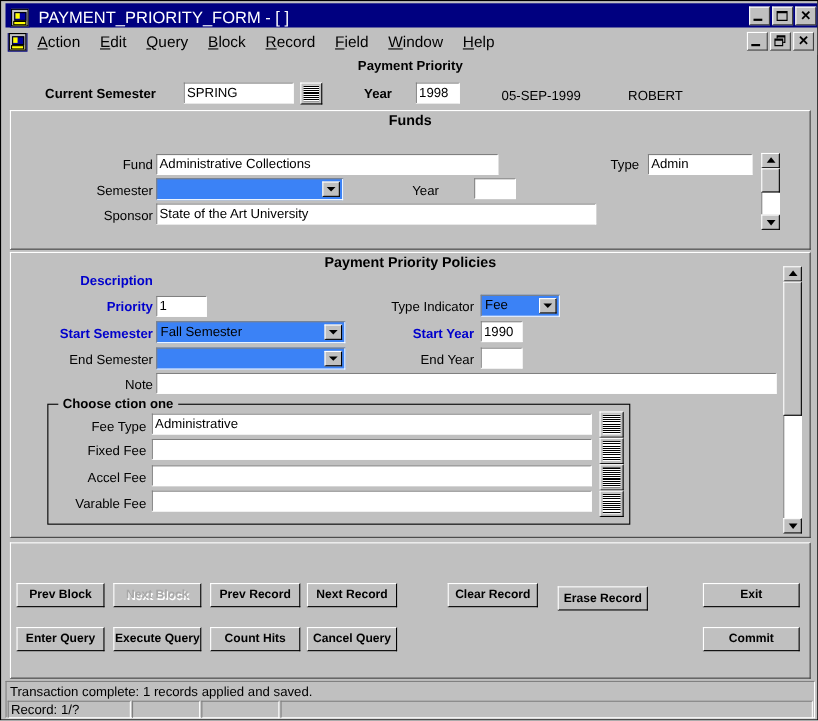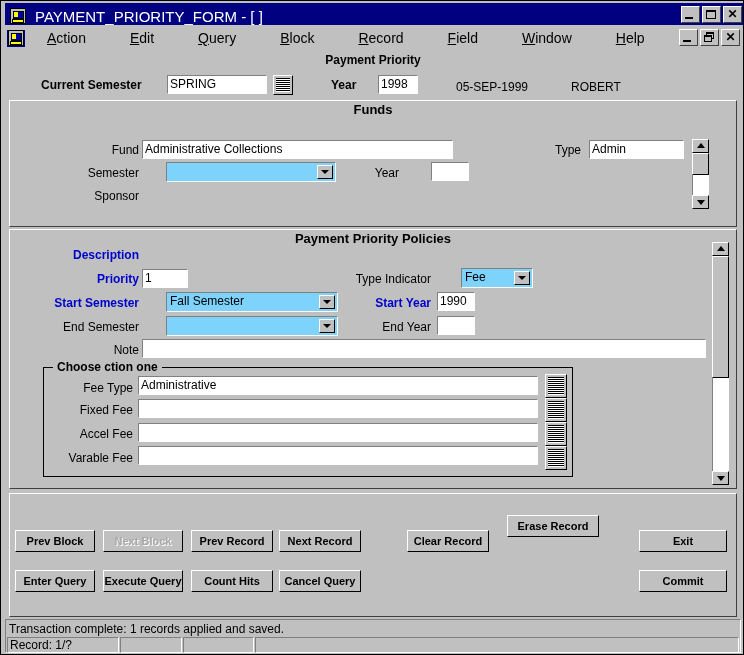--- a/index.html
+++ b/index.html
@@ -149,21 +149,21 @@
     align-items: center;
   }
   .menu-icon {
     position: relative;
     width: 18px; height: 17px;
     margin-left: 4px;
     flex: 0 0 auto;
   }
   .menu-item {
     font-size: 14px;
-    padding: 1px 22px;
+    padding: 1px 9px;
     color: #000000;
     white-space: nowrap;
     font-family: "Liberation Sans", sans-serif;
   }
   .menu-item u { text-decoration: underline; }
   .mdi-btns {
     position: absolute;
     right: 3px; top: 3px;
     display: flex;
     gap: 2px;
@@ -229,27 +229,26 @@
     left: 2px; top: 2px; right: 2px; bottom: 2px;
     background: repeating-linear-gradient(
       to bottom,
       #000000 0px, #000000 1px,
       #ffffff 1px, #ffffff 2px);
   }
 
   
   .combo {
     position: absolute;
-    background: #7dd3fc;
+    background: #3b82f6;
     border-top: 1px solid #808080;
     border-left: 1px solid #808080;
     border-right: 1px solid #ffffff;
     border-bottom: 1px solid #ffffff;
     box-sizing: border-box;
-    margin-left: 24px;
   }
   .combo .val {
     position: absolute;
     left: 3px; top: 1px;
     font-size: 12px;
     line-height: 15px;
     color: #000;
     white-space: nowrap;
   }
   .combo .arrow {
@@ -491,20 +490,21 @@
   <div class="lbl r" style="left:40px; top:165px; width:98px;">Semester</div>
   <div class="combo" style="left:141px; top:161px; width:170px; height:20px;">
     <div class="val"></div>
     <div class="arrow"></div>
   </div>
 
   <div class="lbl r" style="left:330px; top:165px; width:68px;">Year</div>
   <div class="fld" style="left:430px; top:161px; width:38px; height:19px;"></div>
 
   <div class="lbl r" style="left:40px; top:188px; width:98px;">Sponsor</div>
+  <div class="fld" style="left:141px; top:184px; width:400px; height:19px;">State of the Art University</div>
 
   <div class="lbl r" style="left:500px; top:142px; width:80px;">Type</div>
   <div class="fld" style="left:588px; top:139px; width:95px; height:19px;">Admin</div>
 
   <div class="vsb" style="left:691px; top:138px; width:17px; height:70px;">
     <div class="trough"></div>
     <div class="sb-btn up" style="top:0; height:14px;"></div>
     <div class="sb-thumb" style="top:14px; height:22px;"></div>
     <div class="sb-btn down" style="bottom:0; height:14px;"></div>
   </div>
@@ -578,21 +578,21 @@
     <div class="sb-btn down" style="bottom:0; height:14px;"></div>
   </div>
 
   <div class="panel" style="left:8px; top:492px; width:728px; height:124px;"></div>
 
   <div class="btn" style="left:14px; top:529px; width:80px; height:22px;">Prev Block</div>
   <div class="btn disabled" style="left:102px; top:529px; width:80px; height:22px;">Next Block</div>
   <div class="btn" style="left:190px; top:529px; width:82px; height:22px;">Prev Record</div>
   <div class="btn" style="left:278px; top:529px; width:82px; height:22px;">Next Record</div>
   <div class="btn" style="left:406px; top:529px; width:82px; height:22px;">Clear Record</div>
-  <div class="btn" style="left:506px; top:514px; width:92px; height:22px;">Erase Record</div>
+  <div class="btn" style="left:506px; top:532px; width:82px; height:22px;">Erase Record</div>
   <div class="btn" style="left:638px; top:529px; width:88px; height:22px;">Exit</div>
 
   <div class="btn" style="left:14px; top:569px; width:80px; height:22px;">Enter Query</div>
   <div class="btn" style="left:102px; top:569px; width:80px; height:22px;">Execute Query</div>
   <div class="btn" style="left:190px; top:569px; width:82px; height:22px;">Count Hits</div>
   <div class="btn" style="left:278px; top:569px; width:82px; height:22px;">Cancel Query</div>
   <div class="btn" style="left:638px; top:569px; width:88px; height:22px;">Commit</div>
 
   <div class="statusbar" style="top:618px; height:34px;">
     <div class="status-msg">Transaction complete: 1 records applied and saved.</div>

